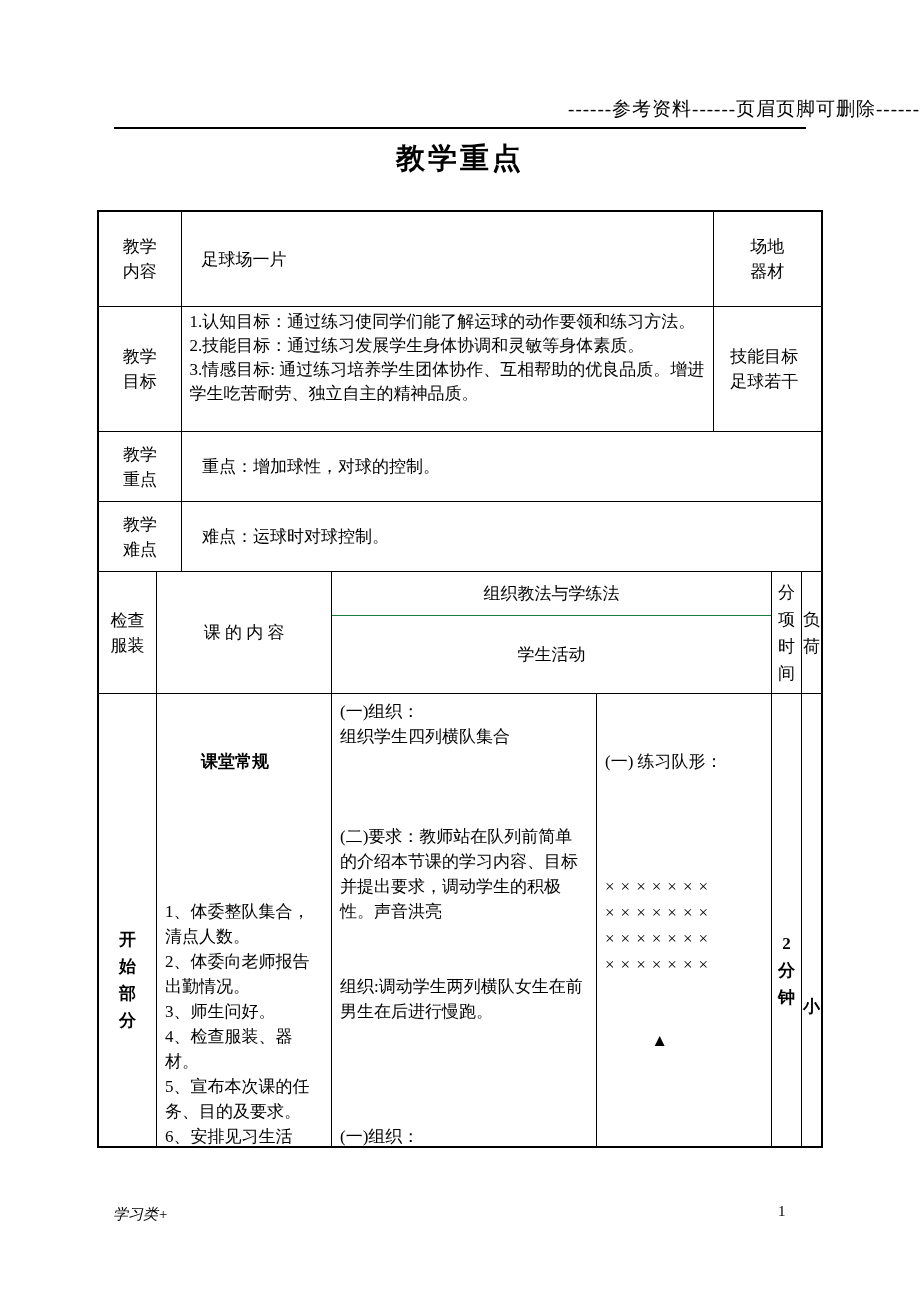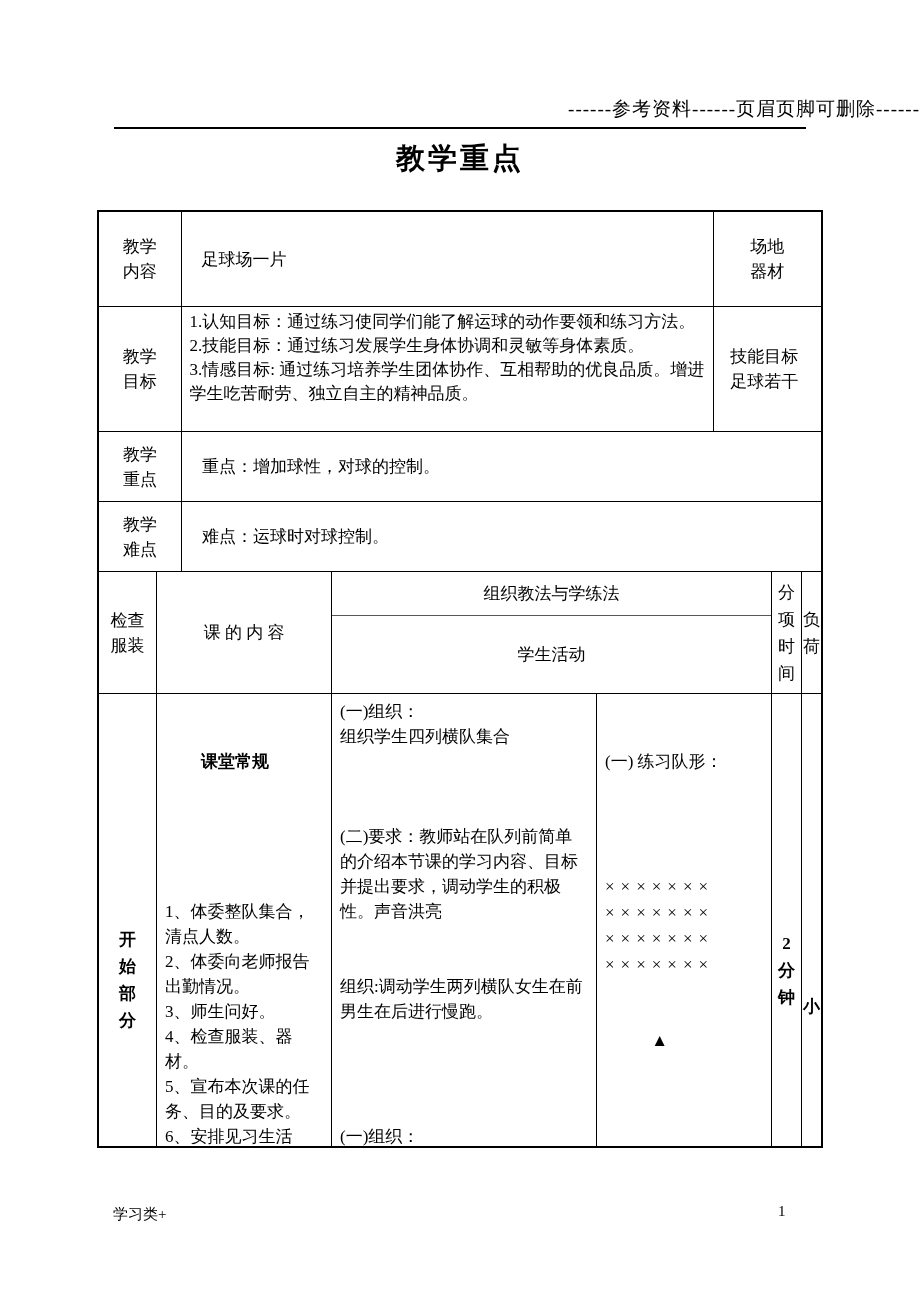--- a/index.html
+++ b/index.html
@@ -29,21 +29,21 @@
   .colsplit { display: flex; flex-direction: column; }
   .mh-top { height: 44px; border-bottom: 1px solid #15803d; }
   .mh-bottom { flex: 1; display: flex; }
   .sub-r { border-right: 1px solid #000; }
   .bold { font-weight: bold; margin-left: 36px; }
   .gap { height: 25px; }
   .formation { width: max-content; }
   .formation .xrows { letter-spacing: 6px; line-height: 26px; white-space: pre-line; }
   .formation .marker { text-align: center; line-height: 25px; }
   .topalign { display: flex; justify-content: center; align-items: center; font-weight: bold; }
-  .footer-left { position: absolute; top: 1205px; left: 113px; font-size: 15px; }
+  .footer-left { position: absolute; top: 1205px; left: 113px; font-size: 15px; font-style: italic; }
   .footer-right { position: absolute; top: 1203px; left: 778px; font-size: 15px; }
 </style>
 </head>
 <body>
 
 <div class="page">
 
   <div class="header-note">------参考资料------页眉页脚可删除------</div>
   <div class="header-rule"></div>
   <h1 class="title">教学重点</h1>

